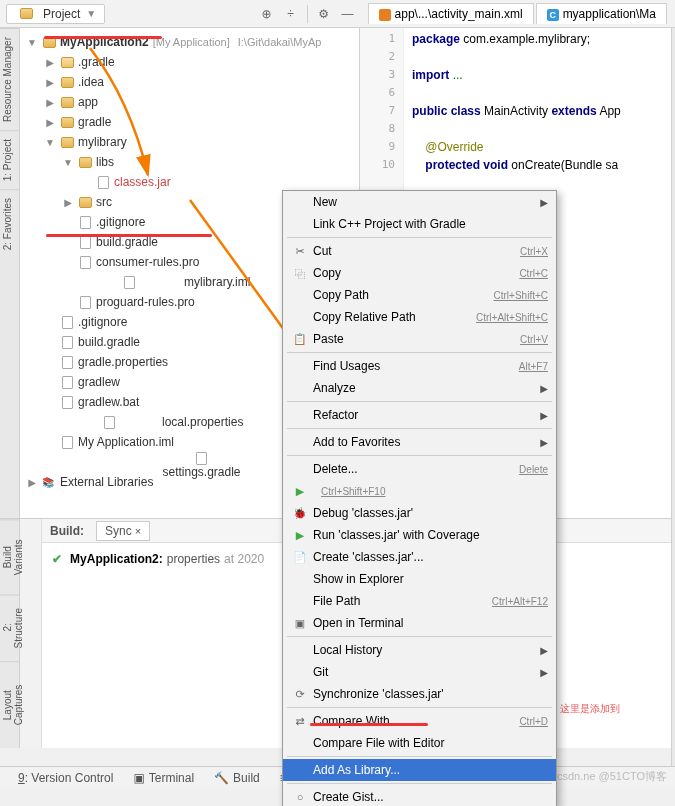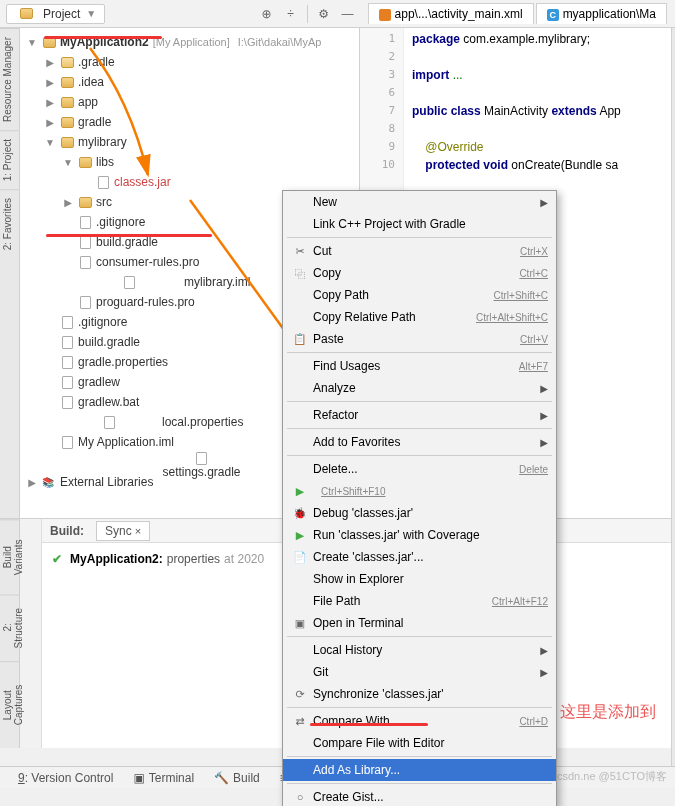--- a/index.html
+++ b/index.html
@@ -58,21 +58,21 @@
 .build-body { flex: 1; }
 .build-content { padding: 6px 10px; }
 .build-row { display: flex; align-items: center; height: 20px; }
 .success-icon { color: #4a4; margin-right: 8px; font-weight: bold; }
 
 .bottom-bar { position: absolute; bottom: 18px; left: 0; right: 0; height: 22px; background: #f2f2f2; border-top: 1px solid #ccc; display: flex; align-items: center; padding: 0 6px; font-size: 11px; color: #555; }
 .bottom-tab { display: flex; align-items: center; padding: 2px 8px; margin-right: 4px; cursor: pointer; }
 .bottom-tab .u { text-decoration: underline; }
 
 .arrow-svg { position: absolute; inset: 0; pointer-events: none; z-index: 50; }
-.annotation-text { position: absolute; color: #e55; font-size: 16px; z-index: 60; }
+.annotation-text { position: absolute; color: #e55; font-size: 10px; z-index: 60; }
 .watermark { position: absolute; right: 8px; bottom: 22px; color: rgba(150,150,150,0.6); font-size: 11px; }
 
 .right-side-tabs { position: absolute; right: 0; top: 28px; bottom: 40px; width: 4px; background: #e8e8e8; border-left: 1px solid #d0d0d0; }
 </style>
 </head>
 <body>
 
 <div class="top-toolbar">
   <div class="toolbar-dropdown">
     <span class="tree-icon">

